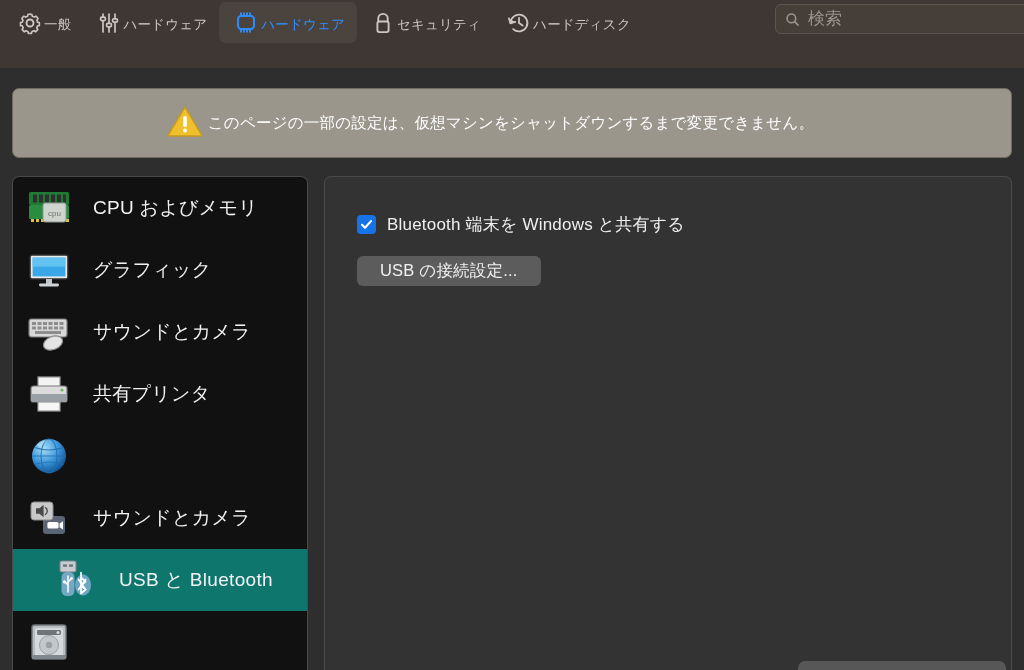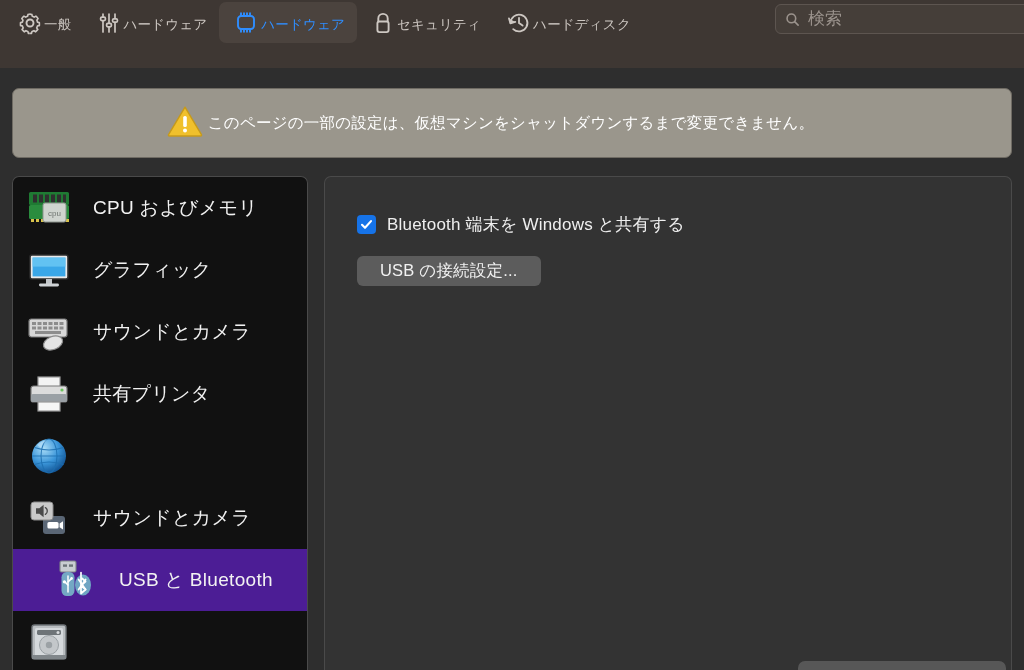--- a/index.html
+++ b/index.html
@@ -132,21 +132,21 @@
     overflow: hidden;
   }
   .side-item {
     height: 62px;
     display: flex;
     align-items: center;
     padding-left: 10px;
     box-sizing: border-box;
     cursor: default;
   }
-  .side-item.selected { background: #4c1d95; padding-left: 36px; }
+  .side-item.selected { background: #0f766e; padding-left: 36px; }
   .side-item .si-icon {
     width: 52px;
     min-width: 52px;
     height: 48px;
     display: flex;
     align-items: center;
     justify-content: center;
   }
   .side-item .si-label {
     margin-left: 18px;

